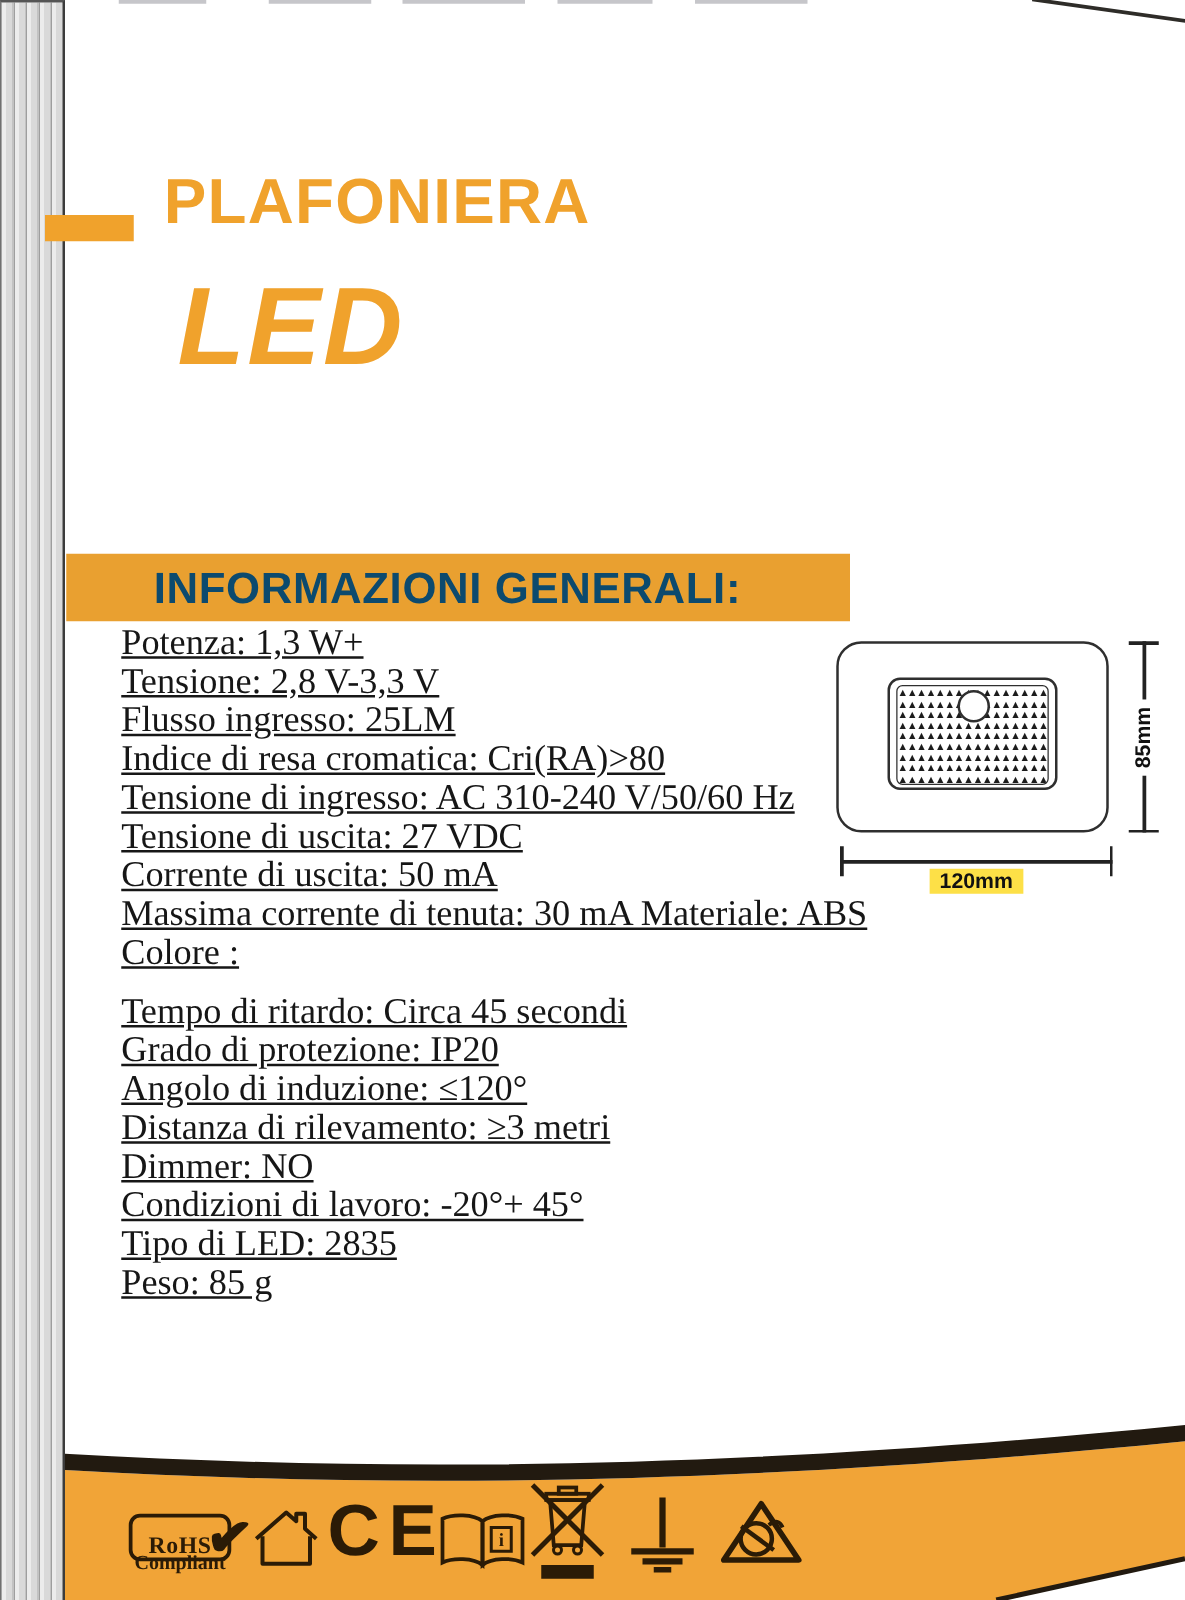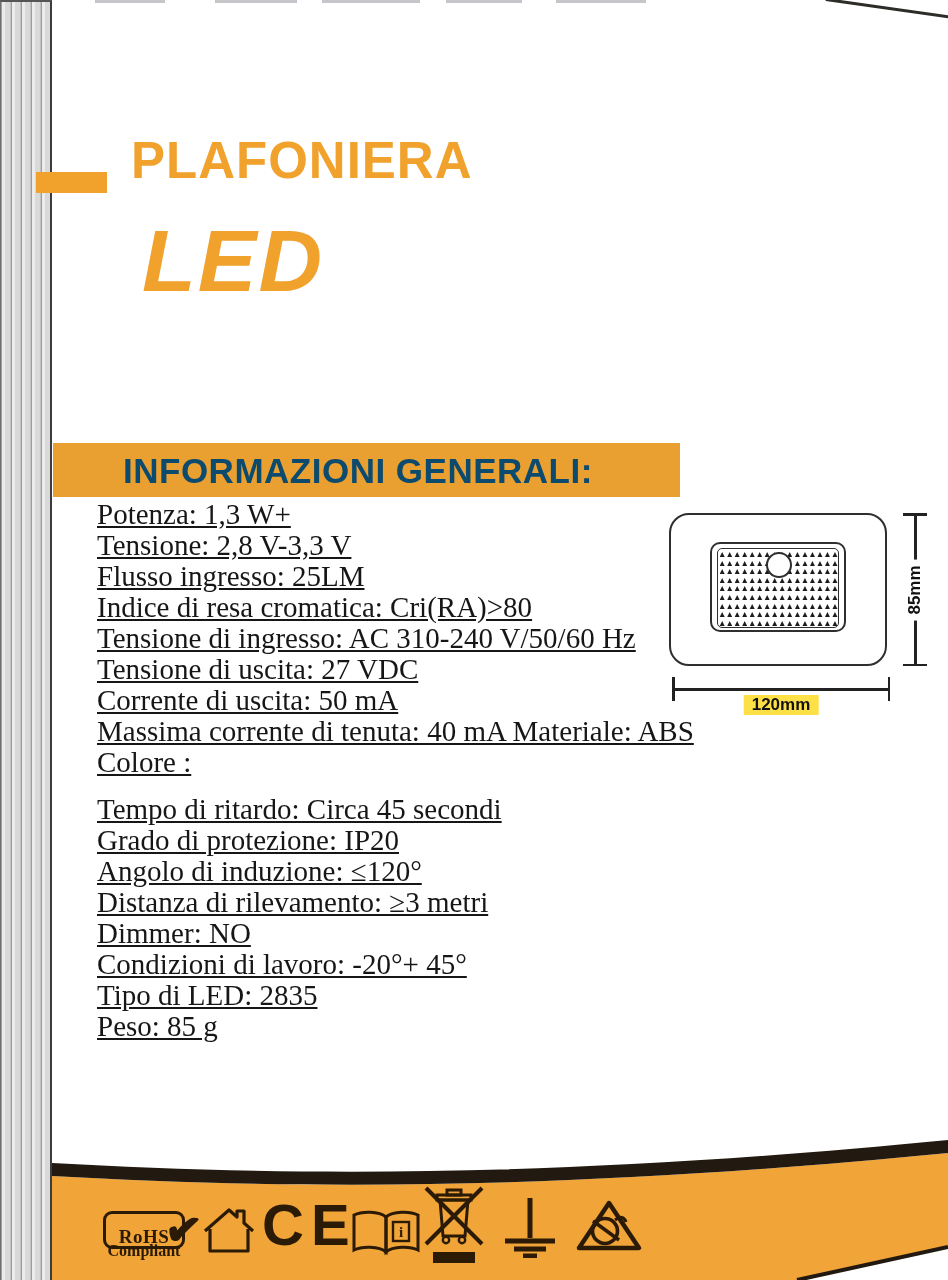--- a/index.html
+++ b/index.html
@@ -103,21 +103,21 @@
 
   <div class="specs">
     <div class="spec-group">
       <div class="spec-line">Potenza: 1,3 W+</div>
       <div class="spec-line">Tensione: 2,8 V-3,3 V</div>
       <div class="spec-line">Flusso ingresso: 25LM</div>
       <div class="spec-line">Indice di resa cromatica: Cri(RA)&gt;80</div>
       <div class="spec-line">Tensione di ingresso: AC 310-240 V/50/60 Hz</div>
       <div class="spec-line">Tensione di uscita: 27 VDC</div>
       <div class="spec-line">Corrente di uscita: 50 mA</div>
-      <div class="spec-line">Massima corrente di tenuta: 40 mA Materiale: ABS</div>
+      <div class="spec-line">Massima corrente di tenuta: 30 mA Materiale: ABS</div>
       <div class="spec-line">Colore :</div>
     </div>
     <div class="spec-group g2">
       <div class="spec-line">Tempo di ritardo: Circa 45 secondi</div>
       <div class="spec-line">Grado di protezione: IP20</div>
       <div class="spec-line">Angolo di induzione: ≤120°</div>
       <div class="spec-line">Distanza di rilevamento: ≥3 metri</div>
       <div class="spec-line">Dimmer: NO</div>
       <div class="spec-line">Condizioni di lavoro: -20°+ 45°</div>
       <div class="spec-line">Tipo di LED: 2835</div>

